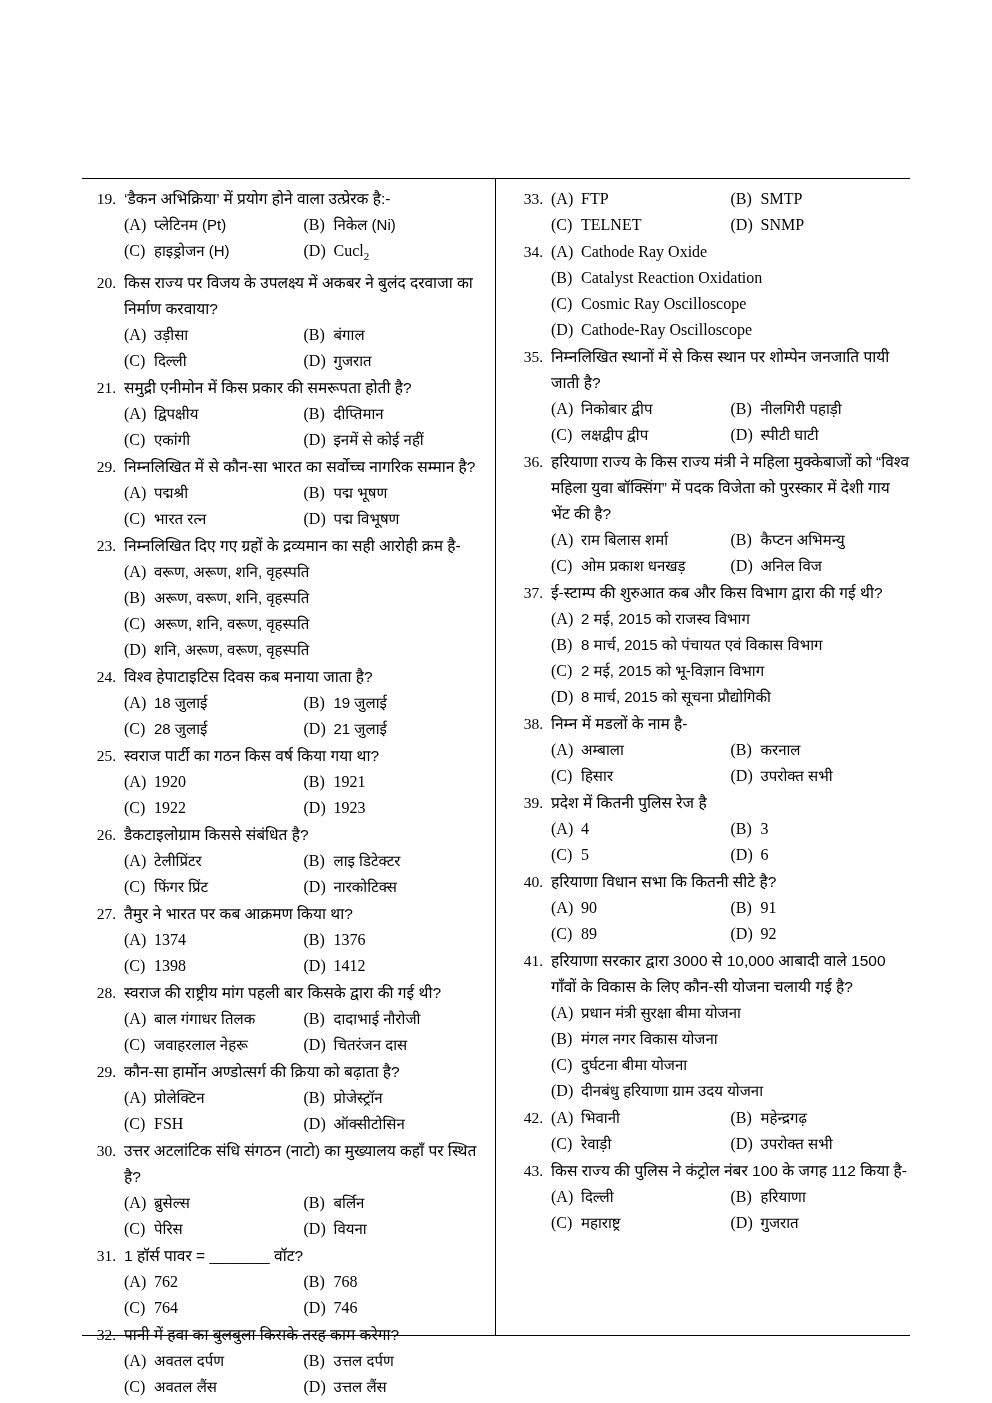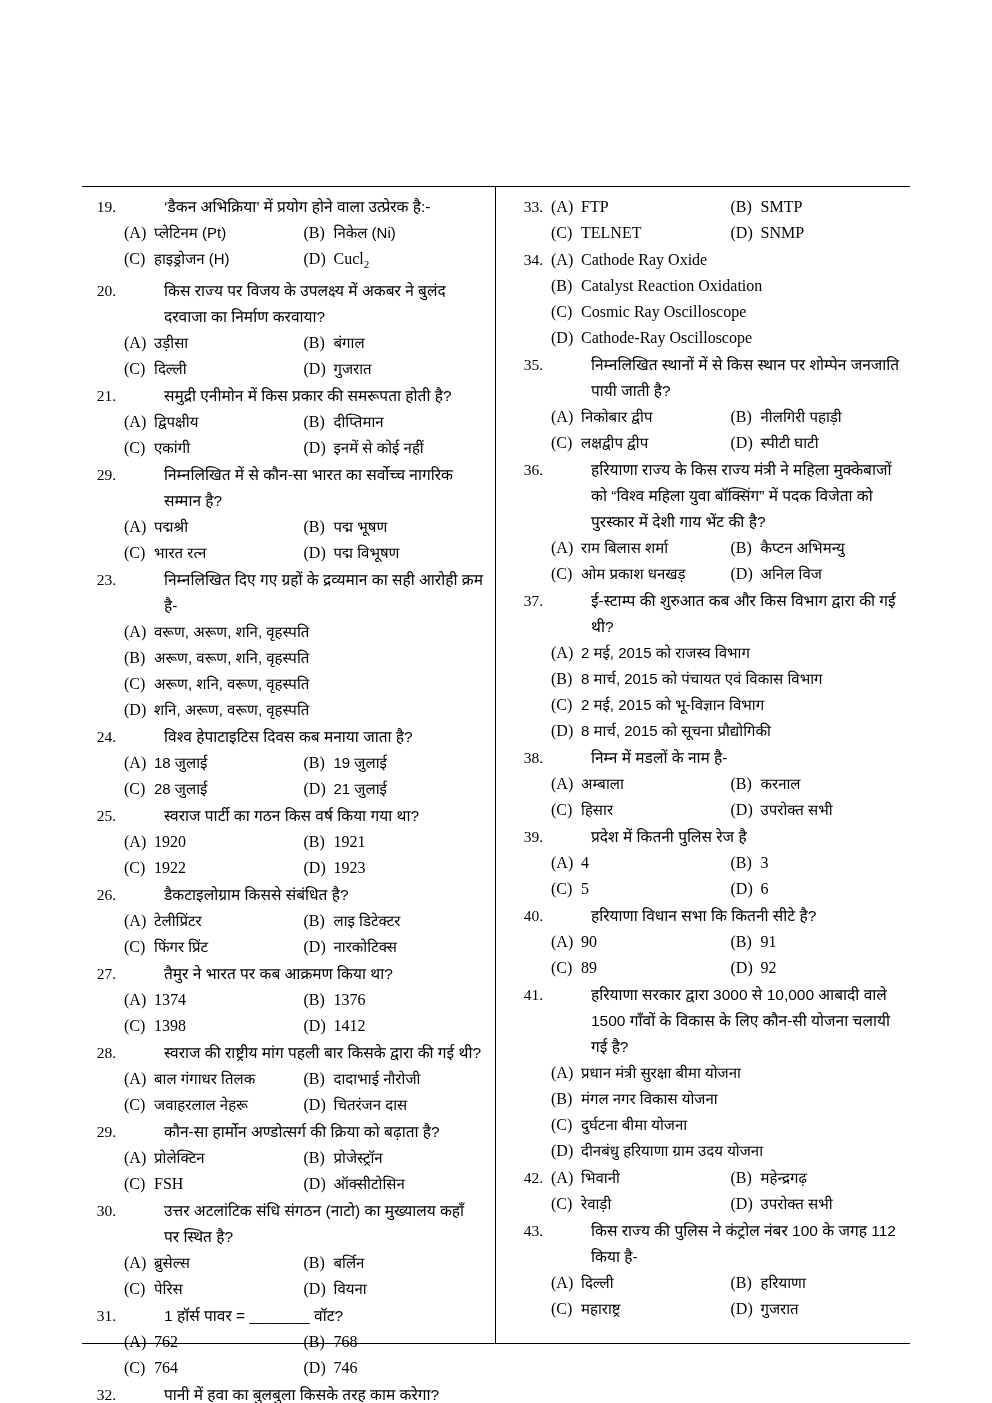--- a/index.html
+++ b/index.html
@@ -9,21 +9,21 @@
   }
   body {
     width: 992px;
     height: 1403px;
     font-family: "Liberation Serif", serif;
     color: #000000;
     position: relative;
   }
   #page {
     position: absolute;
-    left: 0; top: 16px;
+    left: 0; top: 8px;
     width: 992px;
     height: 990px;
     box-sizing: border-box;
   }
   .top-rule {
     position: absolute;
     left: 82px;
     top: 170px;
     width: 828px;
     border-top: 1px solid #000;
@@ -67,21 +67,20 @@
     line-height: 26px;
     font-family: "Liberation Serif", serif;
   }
   .q-body {
     flex: 1 1 auto;
   }
   .q-text {
     font-size: 15.5px;
     line-height: 26px;
     font-family: "Liberation Sans", sans-serif;
-    margin-left: 40px;
   }
   .opts {
     display: flex;
     flex-wrap: wrap;
   }
   .opt {
     display: flex;
     align-items: baseline;
     box-sizing: border-box;
     font-size: 15.5px;

